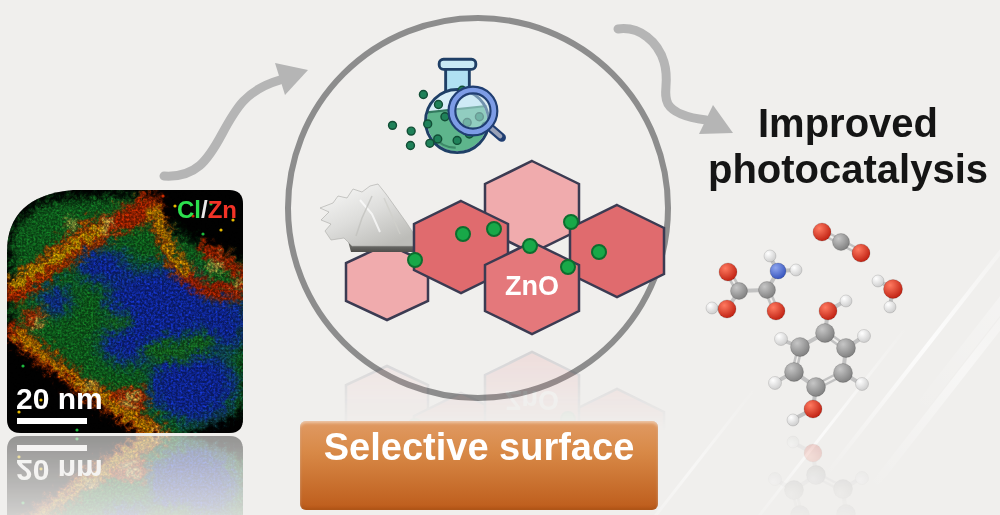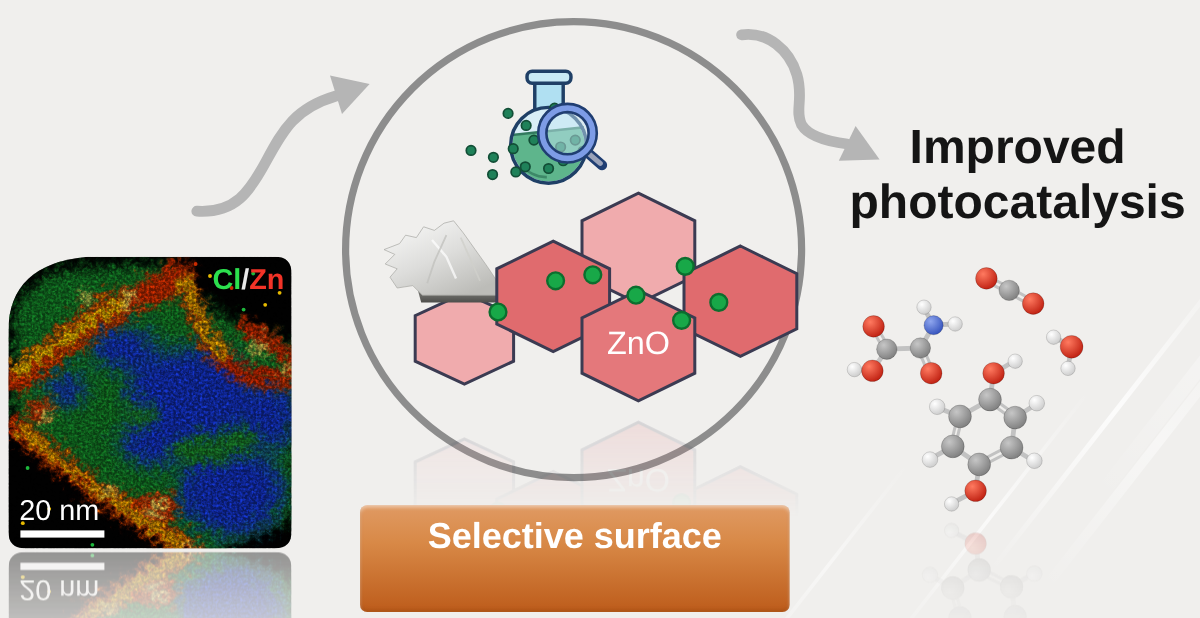--- a/index.html
+++ b/index.html
@@ -9,52 +9,52 @@
 
   
   .streaks{position:absolute;inset:0;z-index:1;pointer-events:none;}
   .streak{position:absolute;background:linear-gradient(90deg,rgba(255,255,255,0),rgba(255,255,255,.95),rgba(255,255,255,0));
           transform:rotate(-52deg);}
 
   
   .linework{position:absolute;inset:0;z-index:2;pointer-events:none;}
 
   
-  .map{position:absolute;left:7px;top:190px;width:236px;height:243px;z-index:4;margin-top:24px;
+  .map{position:absolute;left:7px;top:190px;width:236px;height:243px;z-index:4;
        -webkit-box-reflect:below 3px linear-gradient(to bottom,transparent 50%,rgba(0,0,0,.38));}
   .map svg{display:block;}
   .map-label{position:absolute;top:6px;right:6px;font-size:24px;font-weight:bold;letter-spacing:0;}
   .map-label .cl{color:#2ce04e;}
   .map-label .sl{color:#e8e8e8;}
   .map-label .zn{color:#f23327;}
-  .scale-text{position:absolute;left:9px;bottom:17px;color:#fff;font-size:24px;font-weight:normal;text-align:center;}
+  .scale-text{position:absolute;left:9px;bottom:17px;color:#fff;font-size:30px;font-weight:bold;text-align:center;}
   .scale-bar{position:absolute;left:10px;bottom:9px;width:70px;height:6px;background:#fff;}
 
   
   .hexwrap{position:absolute;left:315px;top:150px;width:360px;height:190px;z-index:3;
        -webkit-box-reflect:below 6px linear-gradient(to bottom,transparent 55%,rgba(0,0,0,.16));}
   .zno{position:absolute;left:177px;top:121px;width:80px;text-align:center;
-       color:#fff;font-size:27px;font-weight:normal;}
+       color:#fff;font-size:27px;font-weight:bold;}
 
   
   .flaskwrap{position:absolute;left:350px;top:55px;width:220px;height:140px;z-index:5;}
 
   
   .heading{position:absolute;left:693px;top:100px;width:310px;z-index:6;
            text-align:center;color:#151515;font-size:40px;font-weight:bold;line-height:46px;}
 
   
   .molwrap{position:absolute;left:697px;top:215px;width:305px;height:215px;z-index:5;
        -webkit-box-reflect:below 2px linear-gradient(to bottom,transparent 50%,rgba(0,0,0,.20));}
 
   
   .banner{position:absolute;left:300px;top:421px;width:358px;height:89px;z-index:6;
           border-radius:6px;background:linear-gradient(to bottom,#e09a63 0%,#d88947 35%,#bd5c1b 100%);
           box-shadow:inset 0 2px 3px rgba(255,255,255,.45), inset 0 -2px 3px rgba(120,50,0,.25);
-          text-align:center;color:#fff;font-size:30px;font-weight:bold;line-height:37px;padding-top:8px;}
+          text-align:center;color:#fff;font-size:38px;font-weight:bold;line-height:37px;padding-top:8px;}
 </style>
 </head>
 <body>
 
 <div class="stage">
 
   <div class="streaks">
     <div class="streak" style="left:760px;top:340px;width:340px;height:4px;opacity:.85"></div>
     <div class="streak" style="left:810px;top:365px;width:310px;height:8px;opacity:.5"></div>
     <div class="streak" style="left:690px;top:430px;width:270px;height:3px;opacity:.7"></div>

